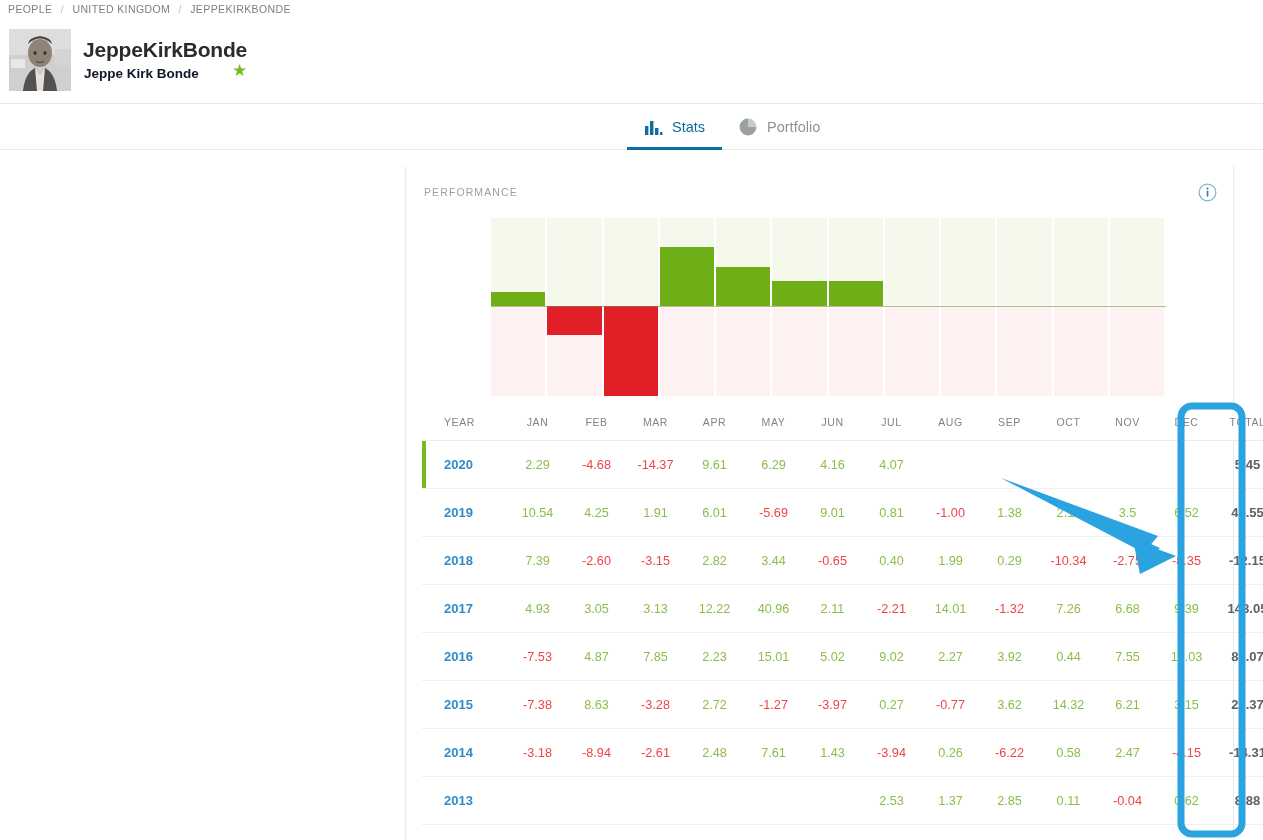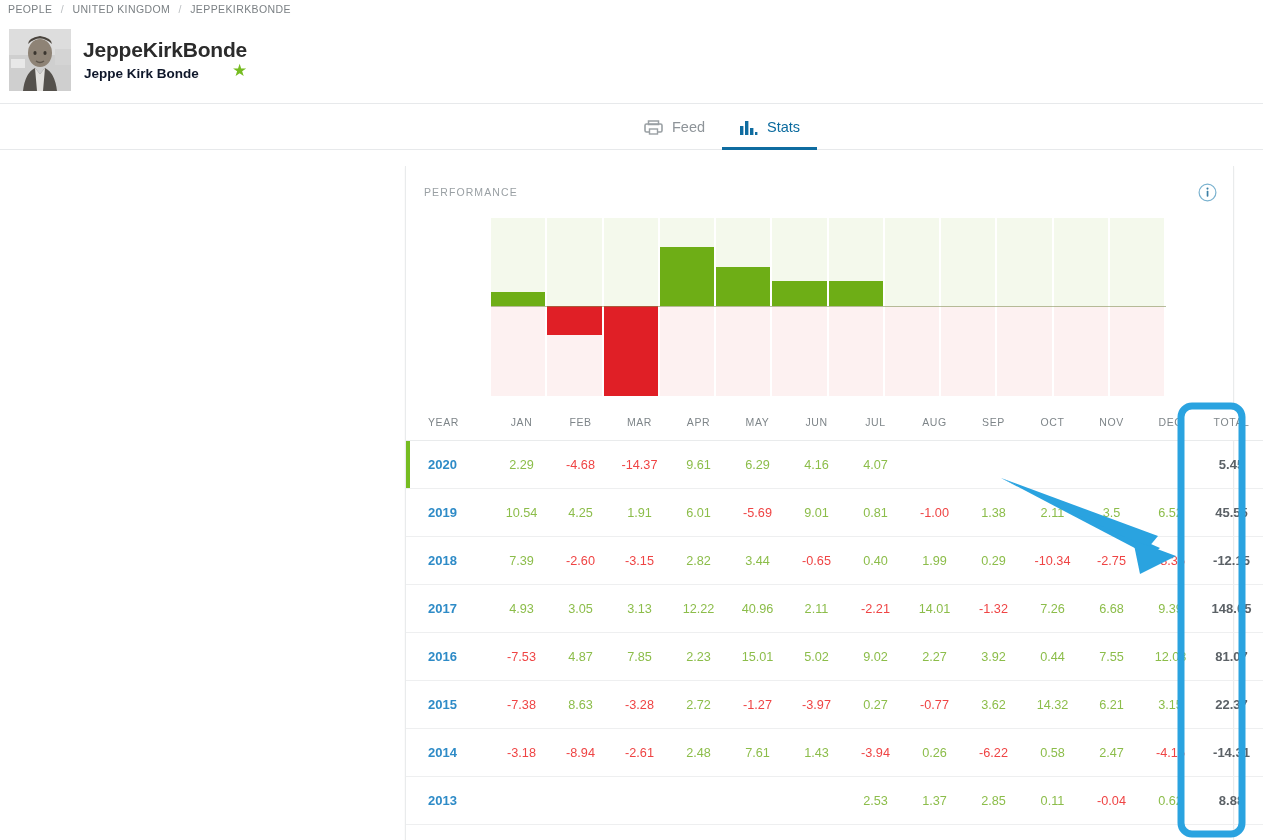--- a/index.html
+++ b/index.html
@@ -98,21 +98,21 @@
     position: absolute; top: 0; bottom: 0; width: 54px;
   }
   .mcol .pos-bg { position: absolute; left: 0; right: 0; top: 0; height: 88px; background: #f4f9ec; }
   .mcol .neg-bg { position: absolute; left: 0; right: 0; top: 88px; bottom: 0; height: 90px; background: #fdf1f1; }
   .bar { position: absolute; left: 0; right: 0; }
   .bar.up   { background: #6eae16; }
   .bar.down { background: #e01f26; }
   .zeroline { position: absolute; left: 85px; width: 675px; top: 88px; height: 1px; background: #7b8c4c; opacity:.55; }
 
   
-  .tbl { position: absolute; left: 0; top: 240px; width: 829px; }
+  .tbl { position: absolute; left: 16px; top: 240px; width: 829px; }
   table { border-collapse: collapse; width: 829px; table-layout: fixed; }
   thead th {
     font-size: 10.5px; font-weight: normal; letter-spacing: .6px; color: #7e8589;
     padding: 10px 0 12px 0; text-align: center; border-bottom: 1px solid #e9ebec;
     background: #fff;
   }
   thead th.c-year { text-align: left; padding-left: 22px; }
   tbody td {
     font-size: 12.7px; text-align: center; height: 48px;
     border-bottom: 1px solid #eeeff0; font-weight: bold; color: #6a7074;
@@ -160,43 +160,42 @@
       </svg>
     </div>
     <div class="profile-name">JeppeKirkBonde</div>
     <div class="verified-star">★</div>
     <div class="profile-realname">Jeppe Kirk Bonde</div>
   </div>
 
   <div class="navbar">
     <div class="tabs">
 
-      <div class="tab">
-        <span class="ticon">
-          <svg width="19" height="15" viewBox="0 0 19 15">
-              <rect x="1" y="4" width="17" height="8" rx="1.5" fill="none" stroke="#9aa0a4" stroke-width="1.6"></rect>
-              <rect x="4.5" y="1" width="10" height="3.5" fill="none" stroke="#9aa0a4" stroke-width="1.5"></rect>
-              <rect x="5.5" y="9" width="8" height="5" fill="#fff" stroke="#9aa0a4" stroke-width="1.4"></rect>
-            </svg>
-        </span>
-        <span>Feed</span>
-      </div>
 
       <div class="tab active">
         <span class="ticon">
           <svg width="19" height="15" viewBox="0 0 19 15">
               <rect x="1" y="6" width="3.4" height="9" fill="#0f6ca0"></rect>
               <rect x="6" y="1" width="3.4" height="14" fill="#0f6ca0"></rect>
               <rect x="11" y="8" width="3.4" height="7" fill="#0f6ca0"></rect>
               <rect x="16" y="12" width="2.4" height="3" fill="#0f6ca0"></rect>
             </svg>
         </span>
         <span>Stats</span>
       </div>
 
+      <div class="tab">
+        <span class="ticon">
+          <svg width="19" height="18" viewBox="0 0 19 18">
+              <path d="M9 9 L9 0.6 A8.4 8.4 0 0 1 17.4 9 Z" fill="#c6cbce"></path>
+              <path d="M9 9 L17.4 9 A8.4 8.4 0 1 1 9 0.6 Z" fill="#9aa0a4"></path>
+            </svg>
+        </span>
+        <span>Portfolio</span>
+      </div>
 
 
     </div>
   </div>
 
   <div class="card">
     <div class="card-title">PERFORMANCE</div>
     <div class="info-icon">
       <svg width="19" height="19" viewBox="0 0 19 19">
           <circle cx="9.5" cy="9.5" r="8.4" fill="#fff" stroke="#7ab2cf" stroke-width="1.2"></circle>

